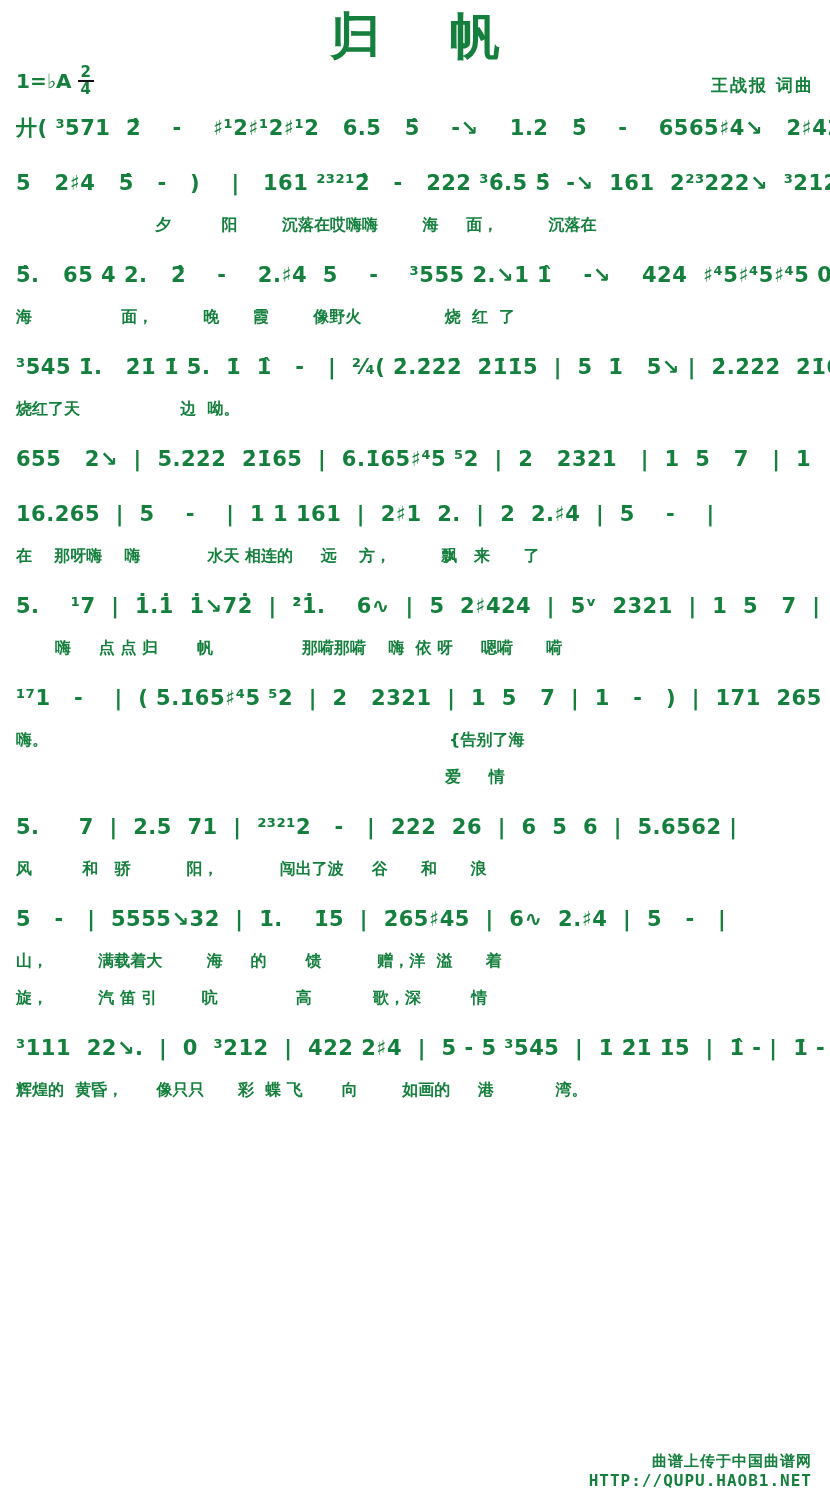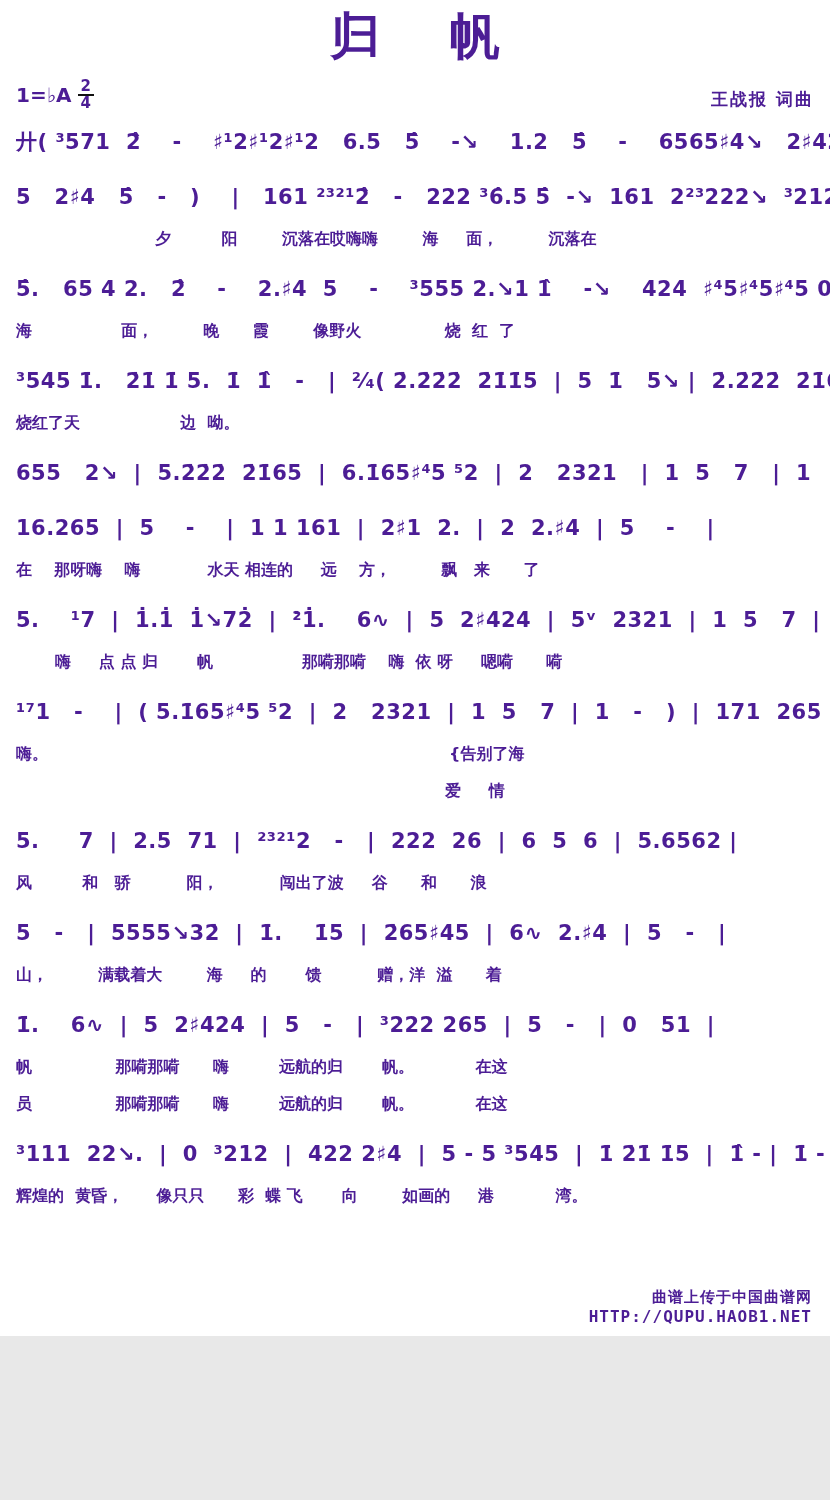--- a/index.html
+++ b/index.html
@@ -1,40 +1,40 @@
 <!DOCTYPE html>
 <html><head>
 <meta charset="utf-8">
 <style>
   html,body{margin:0;padding:0;background:#e8e8e8;}
   .page{
     position:relative;
-    width:830px;height:1336px;
+    width:830px;height:1500px;
     margin:0 auto;
     background:#ffffff;
-    color:#4c1d95;
+    color:#15803d;
     overflow:hidden;
     box-sizing:border-box;
     padding:6px 16px 0 16px;
     display:flex;flex-direction:column;
     font-family:"DejaVu Sans",sans-serif;
   }
   .title{
     text-align:center;
     font-family:"DejaVu Serif","DejaVu Sans",serif;
     font-weight:bold;
     font-size:50px;
     letter-spacing:26px;
     line-height:1.1;
     margin-top:2px;
     text-indent:26px; 
   }
   .meta-row{
     display:flex;justify-content:space-between;align-items:flex-end;
-    margin-top:16px;margin-bottom:14px;
+    margin-top:2px;margin-bottom:14px;
     font-weight:bold;
   }
   .keysig{font-size:20px;display:flex;align-items:center;gap:6px;}
   .frac{display:inline-flex;flex-direction:column;align-items:center;font-size:15px;line-height:1;}
   .frac .num{padding:0 3px;}
   .frac .den{border-top:2px solid #111;padding:0 3px;}
   .credit{font-size:17px;letter-spacing:2px;}
   .score{flex:1 1 auto;}
   .system{margin-bottom:21px;}
   .notation{
@@ -112,25 +112,21 @@
         <div class="lyric">嗨。                                                                        {告别了海</div>
         <div class="lyric">                                                                             爱     情</div>
       </div>
       <div class="system">
         <div class="notation">5.     7  |  2.5  71  |  ²³²¹2   -   |  222  26  |  6  5  6  |  5.6562 |</div>
         <div class="lyric">风         和   骄          阳，           闯出了波     谷      和      浪</div>
       </div>
       <div class="system">
         <div class="notation">5   -   |  5555↘32̇  |  1̇.    1̇5  |  2̇65♯45  |  6∿  2.♯4  |  5   -   |</div>
         <div class="lyric">山，         满载着大        海     的       馈          赠，洋  溢      着</div>
-      </div>
-      <div class="system">
-        <div class="notation">1̇.    6∿  |  5  2♯424  |  5   -   |  ³222 265  |  5   -   |  0   51  |</div>
-        <div class="lyric">帆               那嗬那嗬      嗨         远航的归       帆。           在这</div>
-        <div class="lyric">员               那嗬那嗬      嗨         远航的归       帆。           在这</div>
+        <div class="lyric">旋，         汽 笛 引        吭              高           歌，深         情</div>
       </div>
       <div class="system">
         <div class="notation">³111  22↘.  |  0  ³212  |  422 2♯4  |  5 - 5 ³545  |  1̇ 2̇1̇ 1̇5  |  1̂ - |  1̇ - ‖</div>
         <div class="lyric">辉煌的  黄昏，      像只只      彩  蝶 飞       向        如画的     港           湾。</div>
       </div>
     </div>
 
   <div class="footer">
     <div class="site">曲谱上传于中国曲谱网</div>
     <div class="url">HTTP://QUPU.HAOB1.NET</div>

